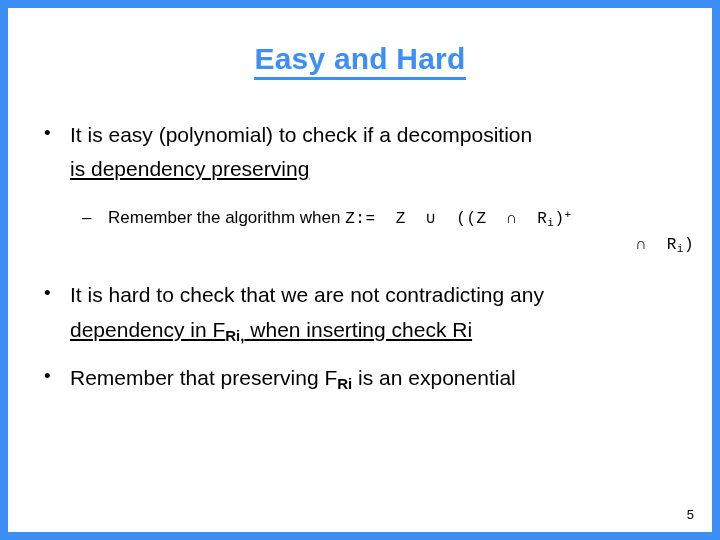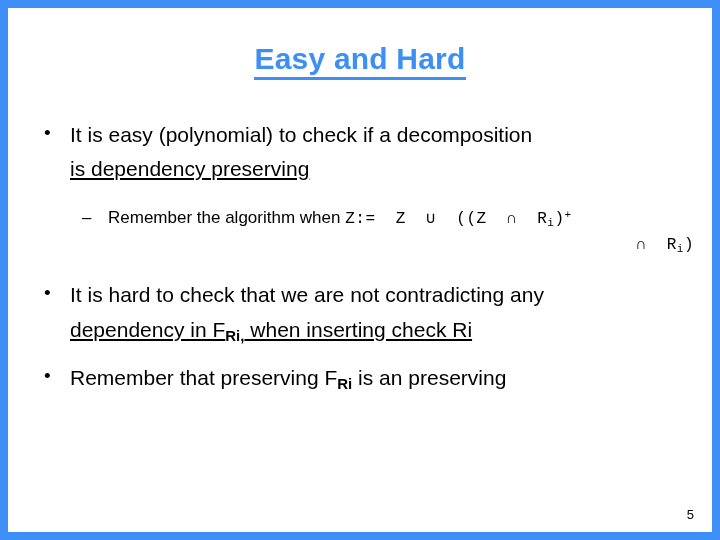--- a/index.html
+++ b/index.html
@@ -145,20 +145,20 @@
     <div class="bullet-l1">
       <span class="marker">•</span>
       <span>It is hard to check that we are not contradicting any</span>
     </div>
     <div class="cont-line"><span>dependency in F</span><span class="sub-bold">Ri,</span><span> when inserting check Ri</span></div>
 
     <div class="gap-3"></div>
 
     <div class="bullet-l1">
       <span class="marker">•</span>
-      <span>Remember that preserving F</span><span class="sub-bold">Ri</span><span> is an preserving</span>
+      <span>Remember that preserving F</span><span class="sub-bold">Ri</span><span> is an exponential</span>
     </div>
 
   </div>
 
   <div class="page-number">5</div>
 
 </div>
 
 </body></html>

